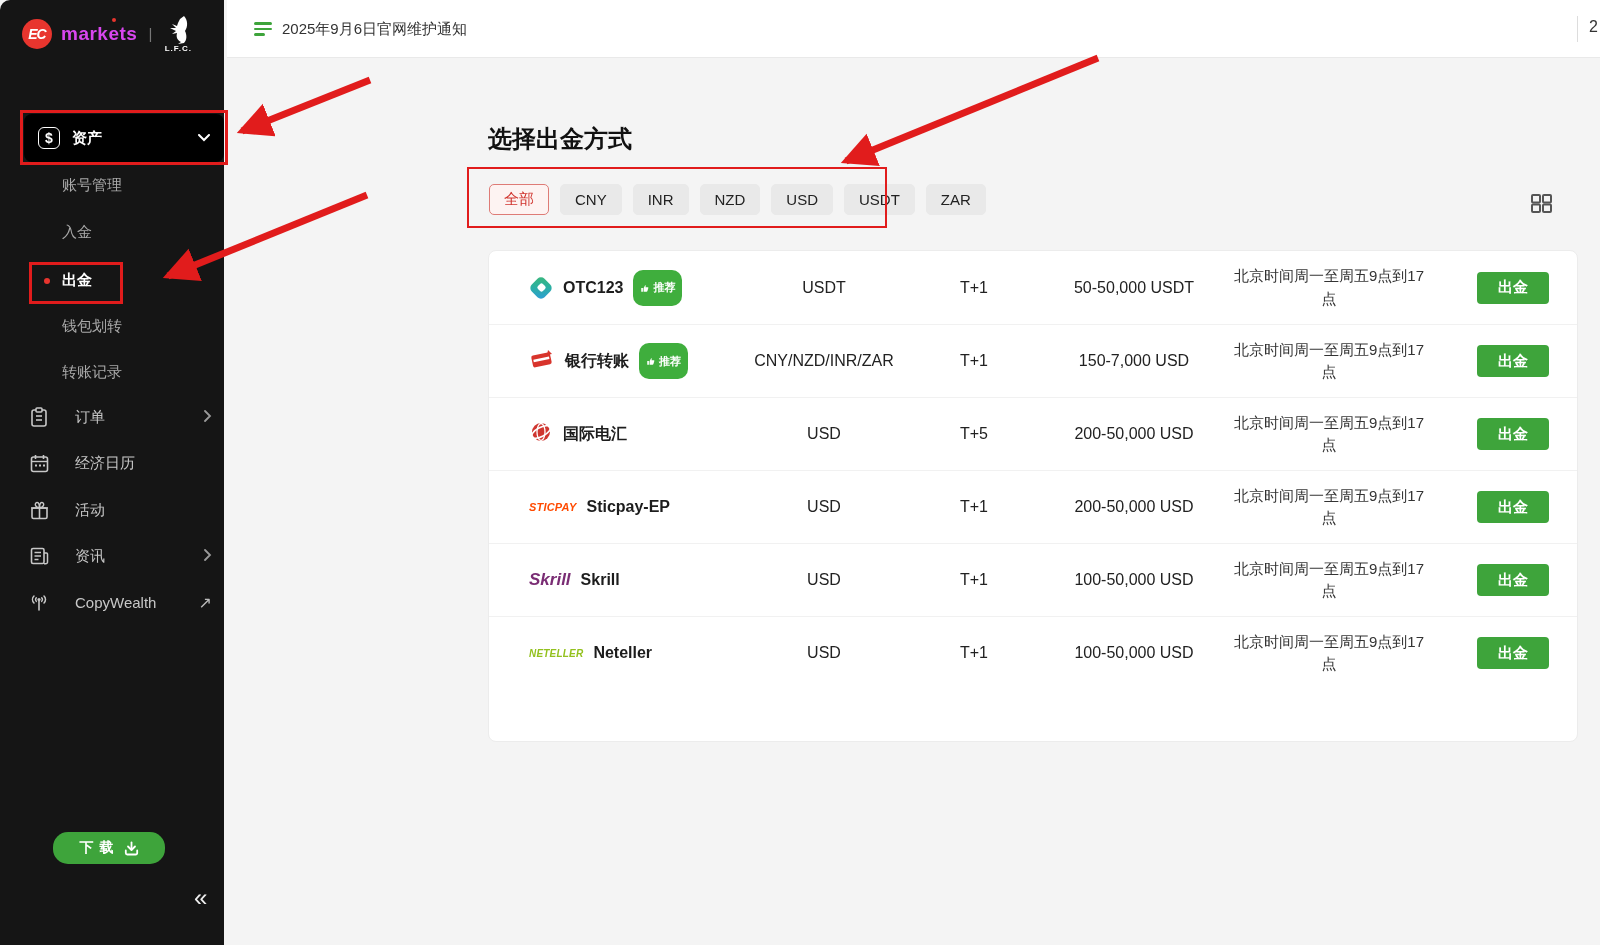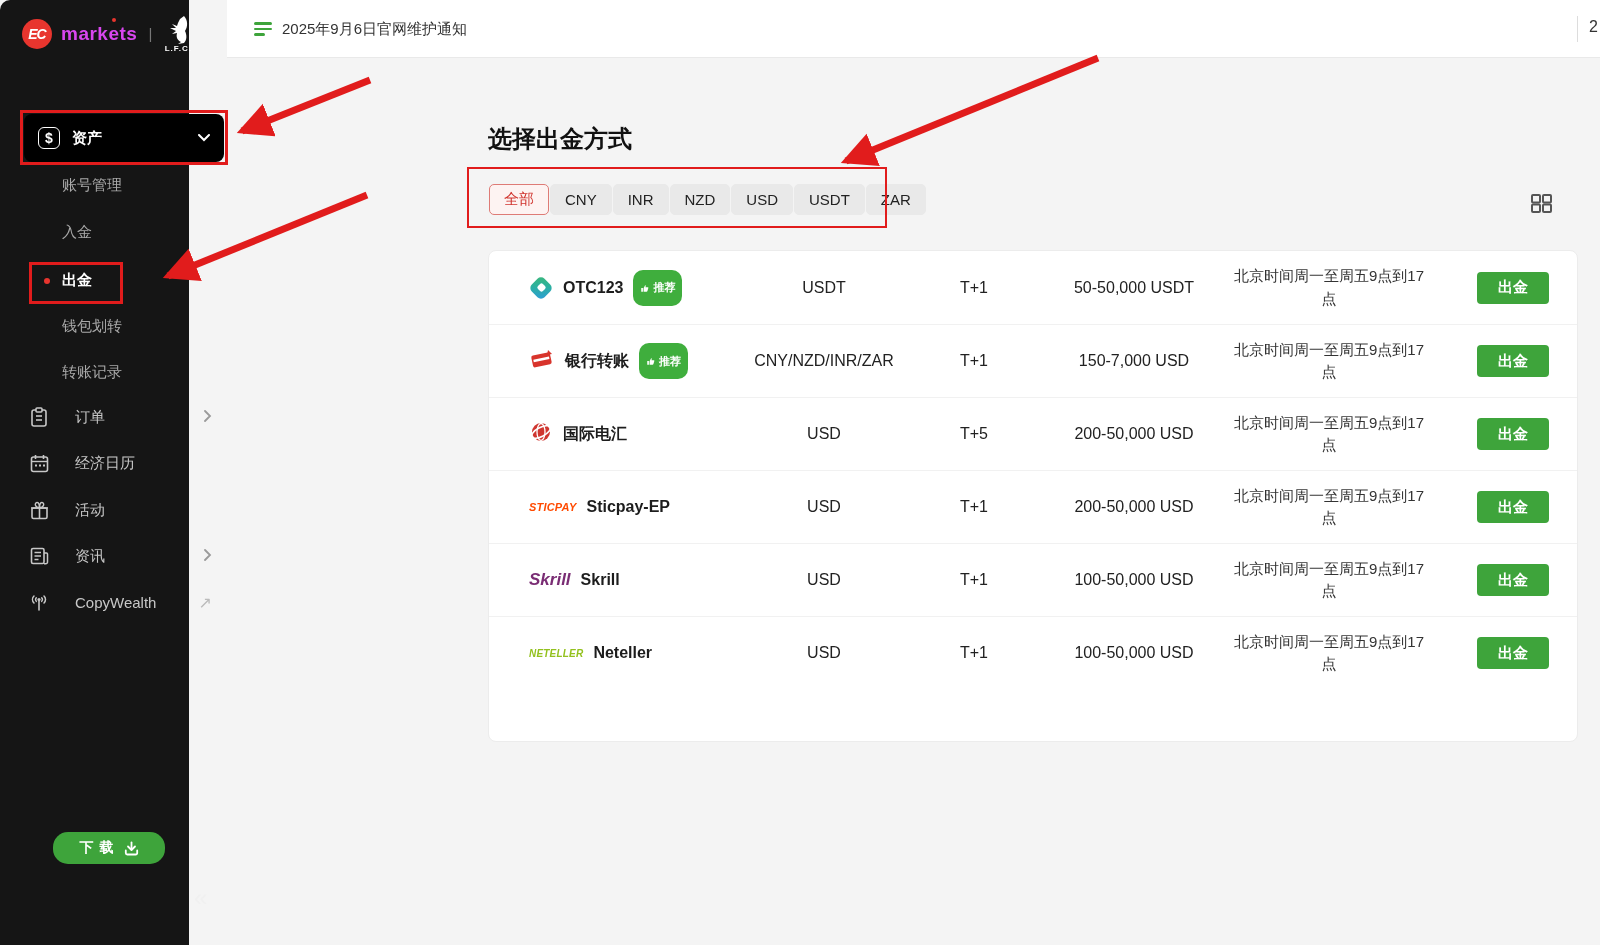--- a/index.html
+++ b/index.html
@@ -1,21 +1,21 @@
 <!DOCTYPE html>
 <html><head>
 <meta charset="utf-8">
 <style>
   * { margin:0; padding:0; box-sizing:border-box; }
   html,body { width:1600px; height:945px; overflow:hidden; background:#fff;
     font-family:"Liberation Sans","DejaVu Sans",sans-serif; }
   .page { position:relative; width:1600px; height:945px; background:#f4f4f4; }
 
   
-  .sidebar { position:absolute; left:0; top:0; width:189px; height:945px;
+  .sidebar { position:absolute; left:0; top:0; width:224px; height:945px;
     background:#151515; border-top-left-radius:10px; z-index:2; }
   .logo-row { position:absolute; left:22px; top:14px; display:flex; align-items:center; gap:9px; }
   .ec-circle { width:30px; height:30px; border-radius:50%; background:#e8352e; color:#fff;
     font-weight:bold; font-size:14px; display:flex; align-items:center; justify-content:center;
     font-style:italic; letter-spacing:-1px;}
   .ec-markets { color:#d946ef; font-size:19px; font-weight:700; letter-spacing:.5px; position:relative;}
   .ec-markets .edot { position:relative; }
   .ec-markets .edot::after { content:""; position:absolute; top:-5px; left:4px; width:4px; height:4px;
     border-radius:50%; background:#e8352e; }
   .logo-sep { color:#777; font-size:15px; margin:0 2px; }
@@ -52,21 +52,21 @@
   .notice-icon i:nth-child(1){width:18px;} .notice-icon i:nth-child(2){width:18px;} .notice-icon i:nth-child(3){width:11px;}
   .notice-text { font-size:15px; color:#333; }
   .tz { position:absolute; right:55px; top:0; height:58px; display:flex; align-items:center; gap:6px; cursor:pointer;}
   .tz-text { font-size:15px; color:#333; }
   .tz-caret { color:#999; font-size:12px; }
   .tz-div { position:absolute; left:1350px; top:16px; width:1px; height:26px; background:#ddd; }
   .clock-frag { position:absolute; left:1362px; top:18px; font-size:16px; color:#333; }
 
   
   .main-title { position:absolute; left:488px; top:123px; font-size:24px; font-weight:800; color:#111; }
-  .chips { position:absolute; left:489px; top:184px; display:flex; gap:1px; }
+  .chips { position:absolute; left:489px; top:184px; display:flex; gap:11px; }
   .chip { height:31px; padding:0 14px; background:#e9e9e9; border:1px solid #e9e9e9; border-radius:5px;
     font-size:15px; color:#222; display:flex; align-items:center; cursor:pointer; }
   .chip.active { background:#fdf3f2; border:1px solid #de7b76; color:#d0342e; }
   .grid-icon { position:absolute; left:1531px; top:194px; cursor:pointer; }
 
   .card { position:absolute; left:488px; top:250px; width:1090px; height:492px; background:#fff;
     border-radius:8px; border:1px solid #ececec; overflow:hidden; }
   .trow, .thead { display:grid; grid-template-columns:215px 160px 140px 180px 210px 1fr;
     align-items:center; padding:0 28px 0 40px; }
   .thead { height:52px; background:#f6f6f6; color:#8c8c8c; font-size:15px; }

